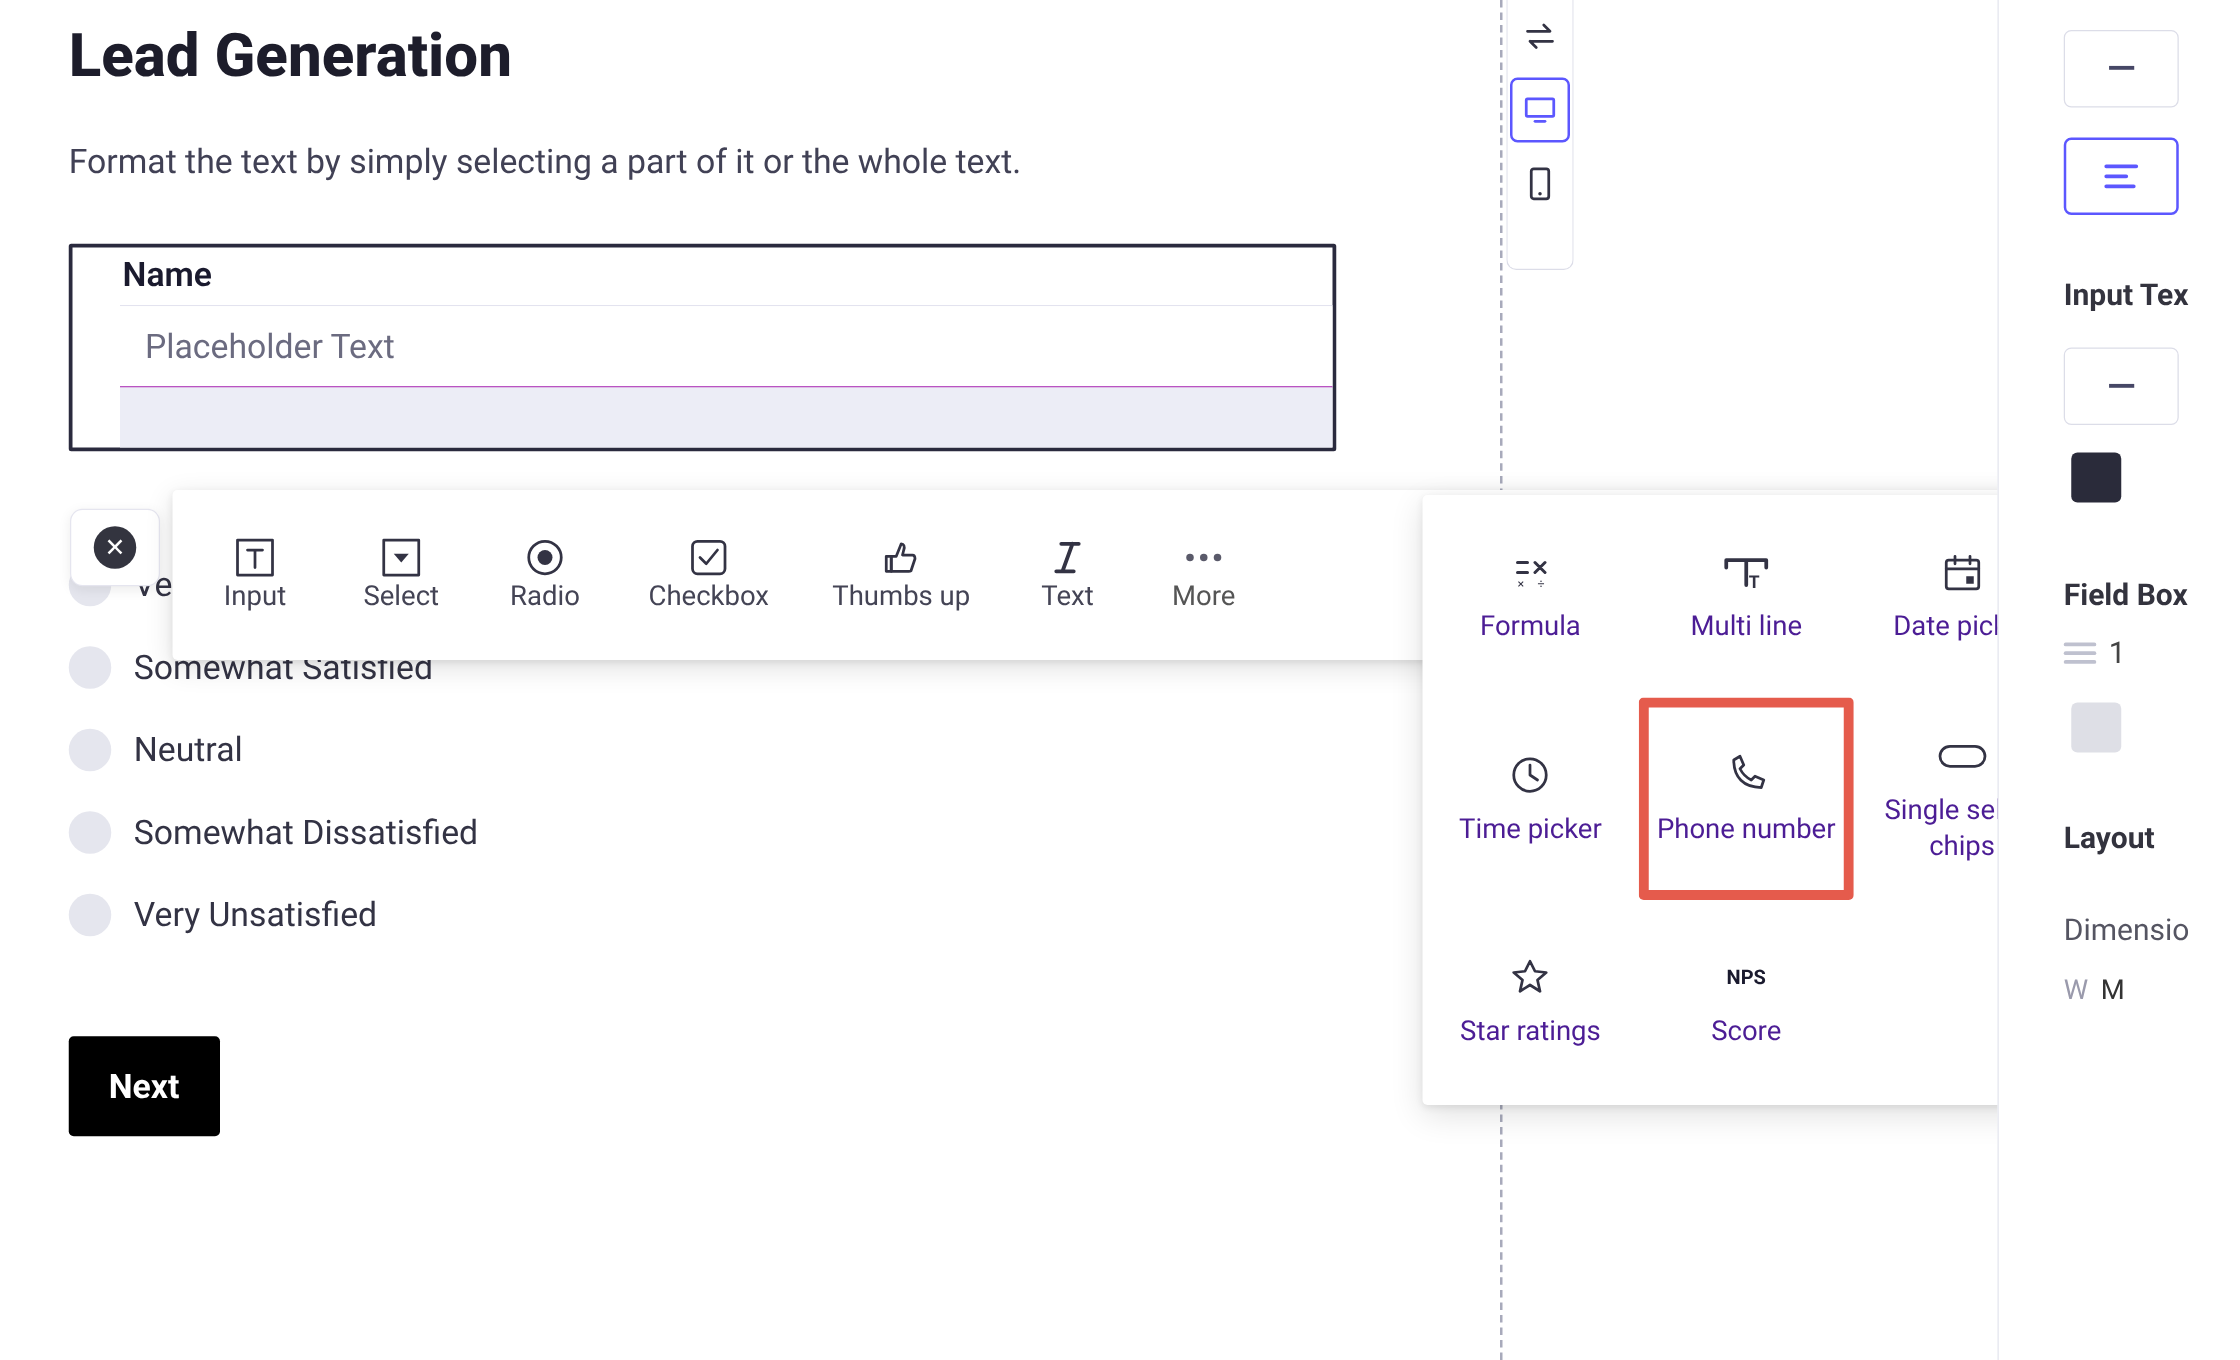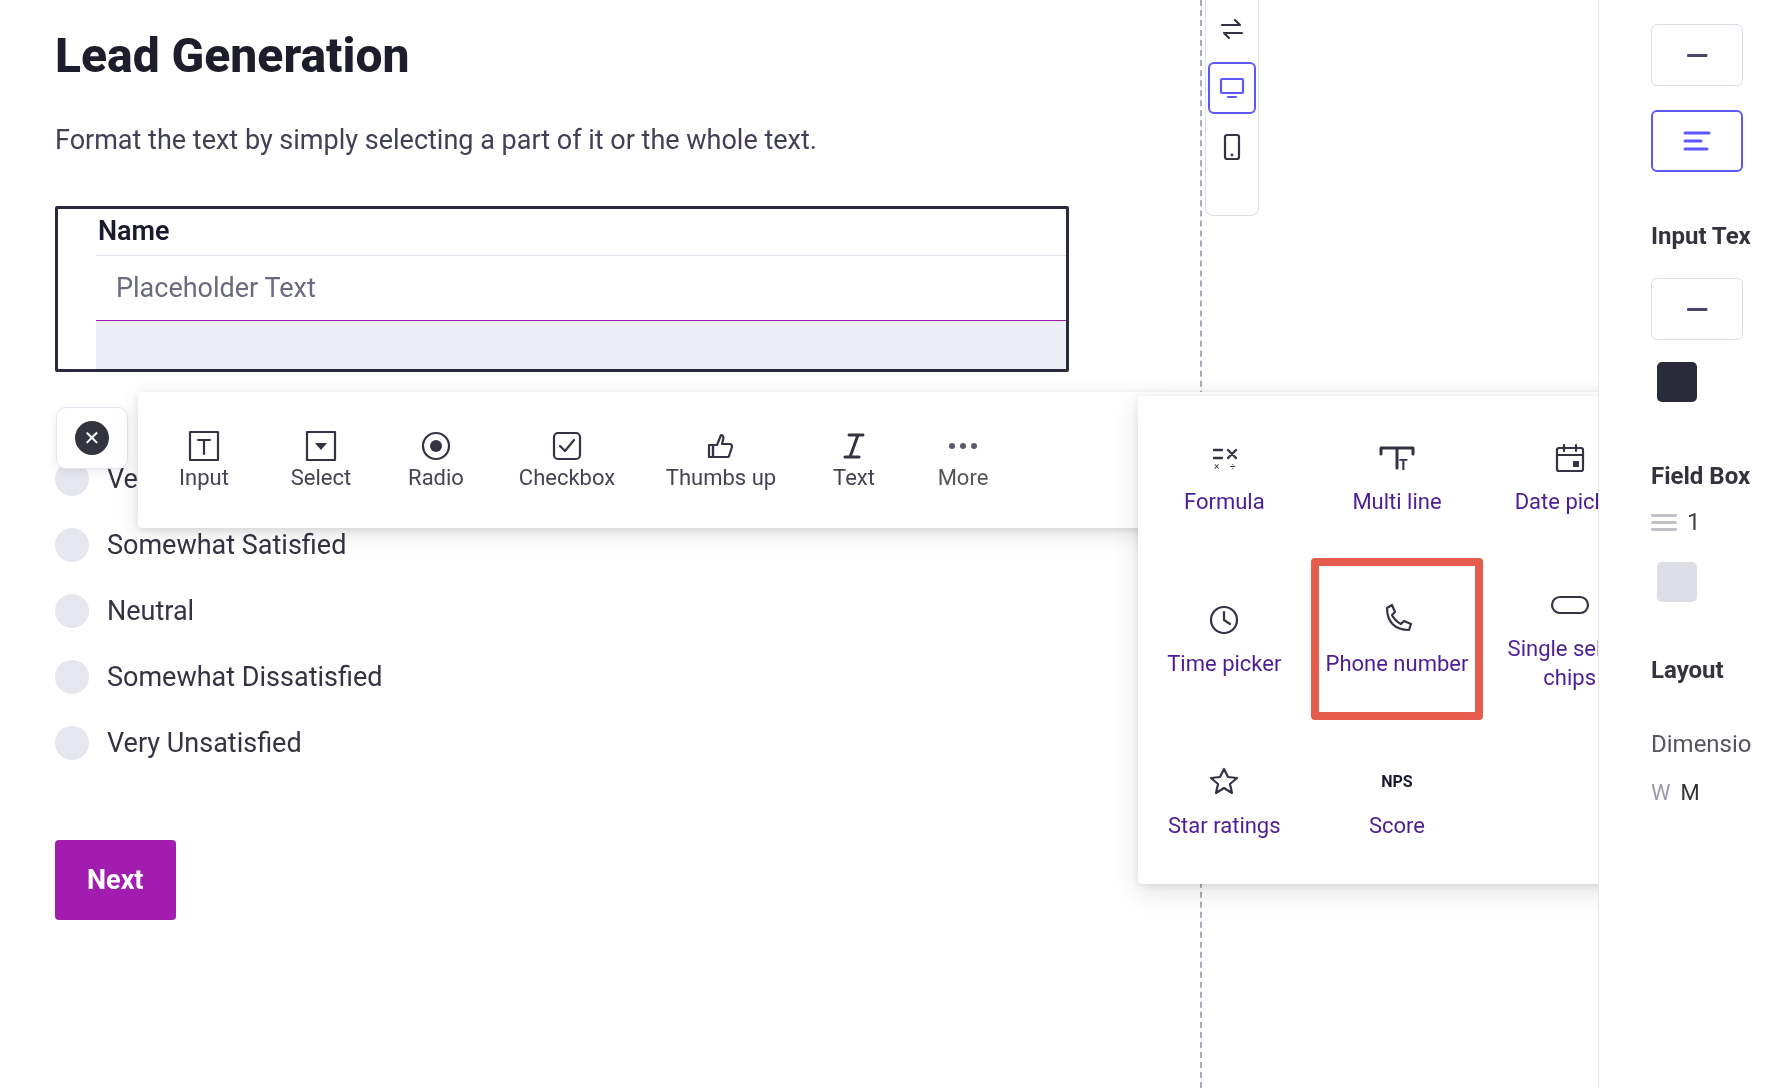--- a/index.html
+++ b/index.html
@@ -17,21 +17,21 @@
   .canvas {
     position: absolute;
     left: 55px;
     top: 0;
     width: 1000px;
   }
   .form-title {
     font-size: 48px;
     font-weight: 800;
     color: #1d1d2b;
-    margin-top: 27px;
+    margin-top: 16px;
   }
   .form-sub {
     font-size: 27px;
     color: #414155;
     margin-top: 40px;
   }
   .field-block {
     margin-top: 50px;
     border: 3px solid #2a2a3e;
     border-radius: 2px;
@@ -72,21 +72,21 @@
     background: #e5e6ee;
     flex: none;
   }
   .radio-item .rlabel {
     font-size: 27px;
     color: #333344;
   }
 
   .next-btn {
     display: inline-block;
-    background: #a21caf;
+    background: #000000;
     color: #fff;
     font-size: 27px;
     font-weight: 700;
     padding: 24px 32px;
     border-radius: 4px;
     margin-top: 48px;
   }
 
   
   .close-pill {

